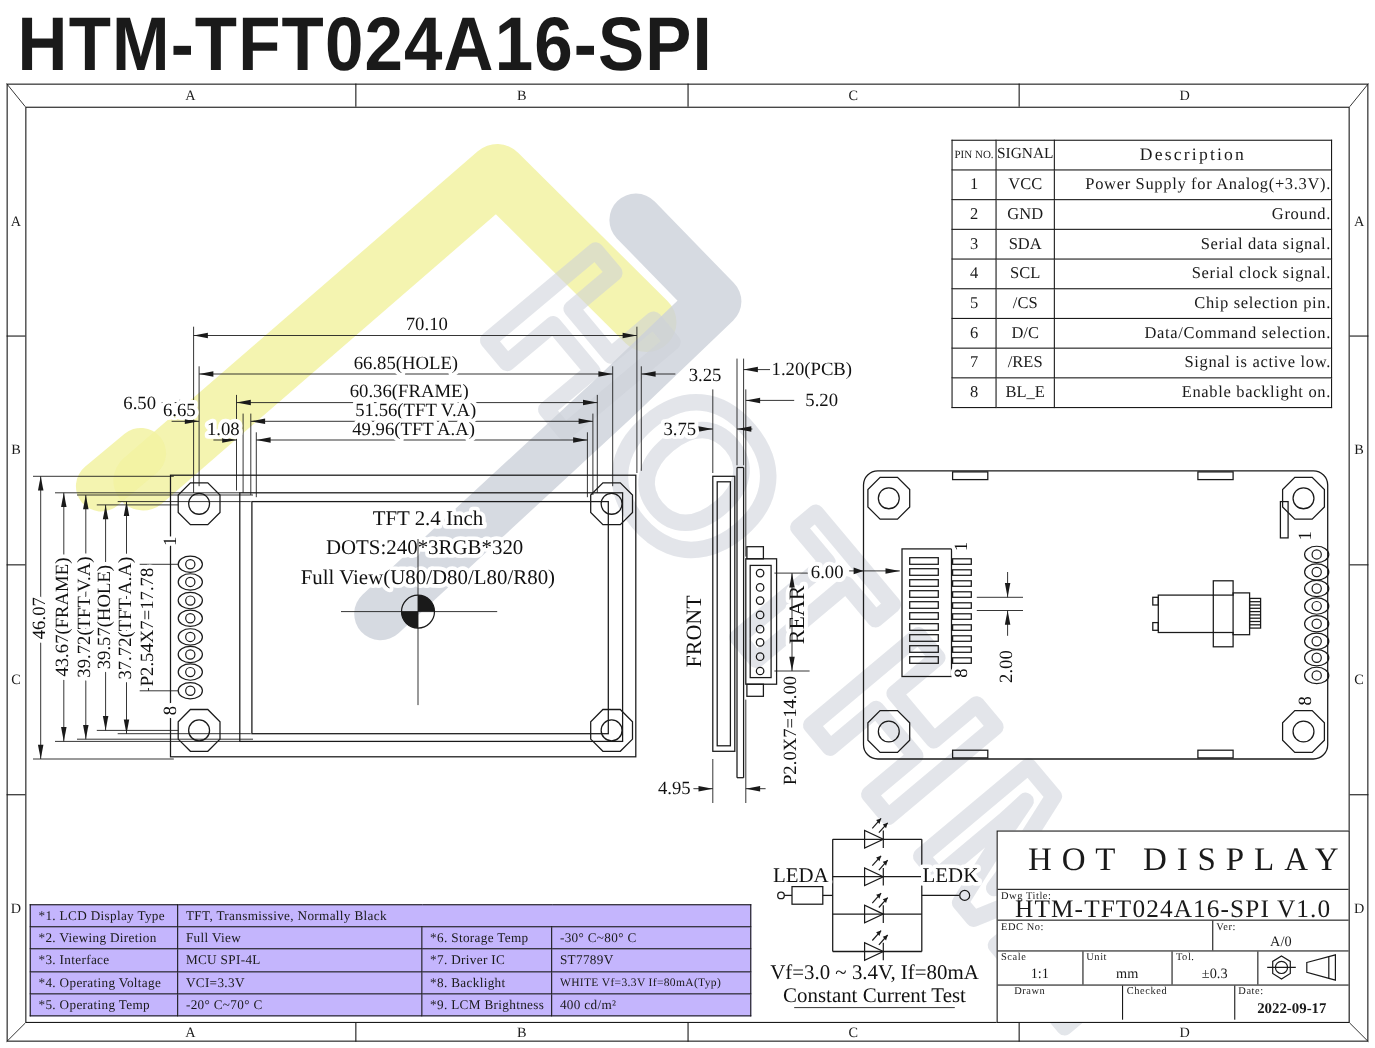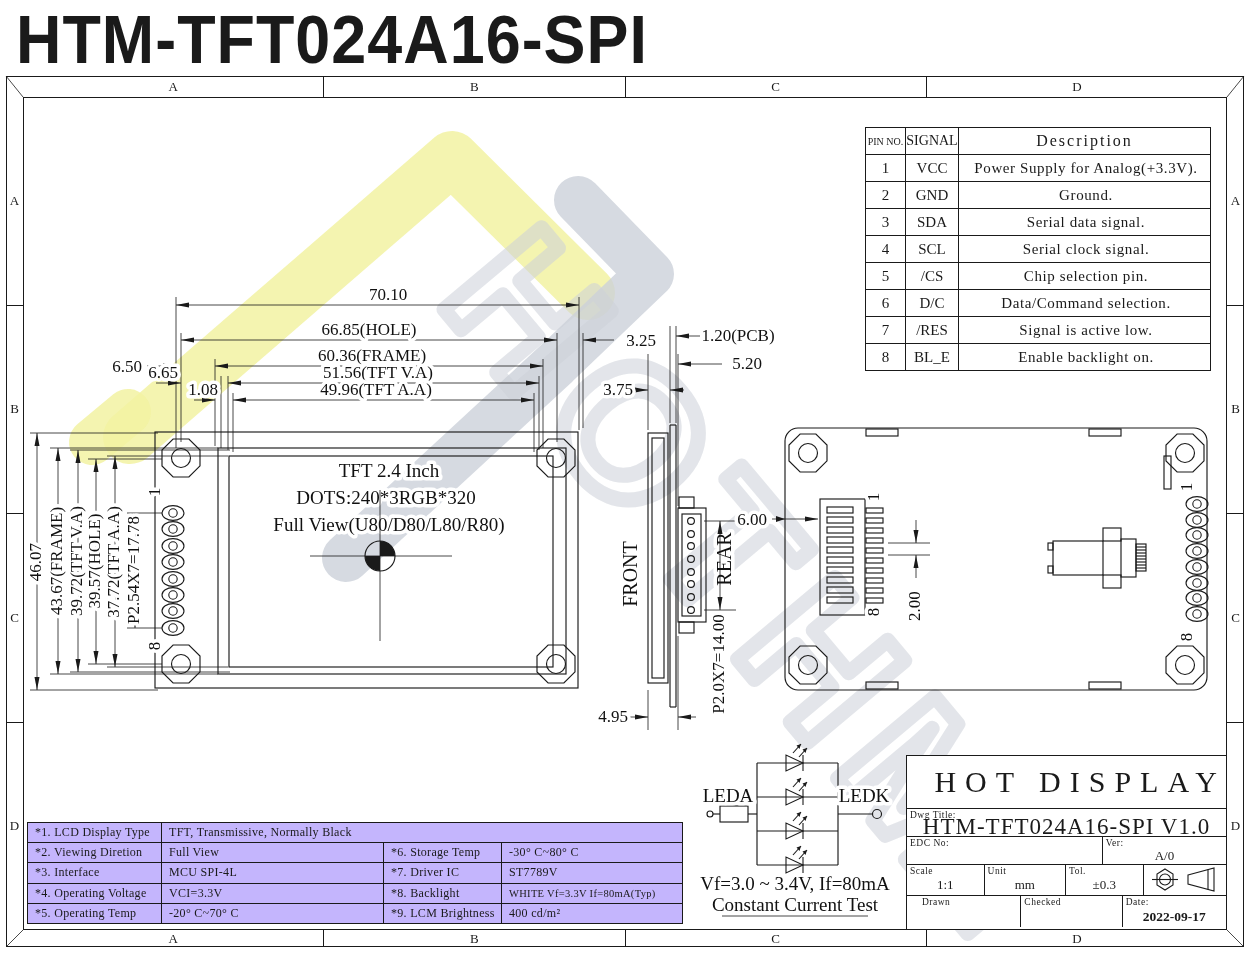--- a/index.html
+++ b/index.html
@@ -33,21 +33,21 @@
 
   
   table { border-collapse:collapse; table-layout:fixed; }
   .pin-table { position:absolute; left:817px; top:127px; z-index:4; background:#fff;margin-left:48px; }
   .pin-table th, .pin-table td { border:1.2px solid #1a1a1a; height:27px; overflow:hidden; white-space:nowrap; }
   .pin-table th { font-weight:normal; }
   .th-no { width:40px; font-size:10px; }
   .th-sig { width:53px; font-size:14px; }
   .th-desc { width:252px; font-size:16px; letter-spacing:2px; }
   .pin-table td.no, .pin-table td.sig { text-align:center; font-size:15px; }
-  .pin-table td.desc { text-align:center; font-size:15px; padding-left:3px; letter-spacing:0.6px; }
+  .pin-table td.desc { text-align:right; font-size:15px; padding-left:3px; letter-spacing:0.6px; }
 
   
   .spec-table { position:absolute; left:27px; top:822px; z-index:4; background:#c4b5fd; }
   .spec-table td { border:1.2px solid #1a1a1a; height:20.2px; font-size:12px;
                    white-space:nowrap; overflow:hidden; padding-left:7px; letter-spacing:0.3px; }
   .sc1 { width:134px; } .sc2 { width:222px; } .sc3 { width:118px; } .sc4 { width:181px; }
   .spec-table td.small { font-size:10.5px; }
 
   
   .tblock { position:absolute; left:906px; top:755px; width:321px; height:175px;

